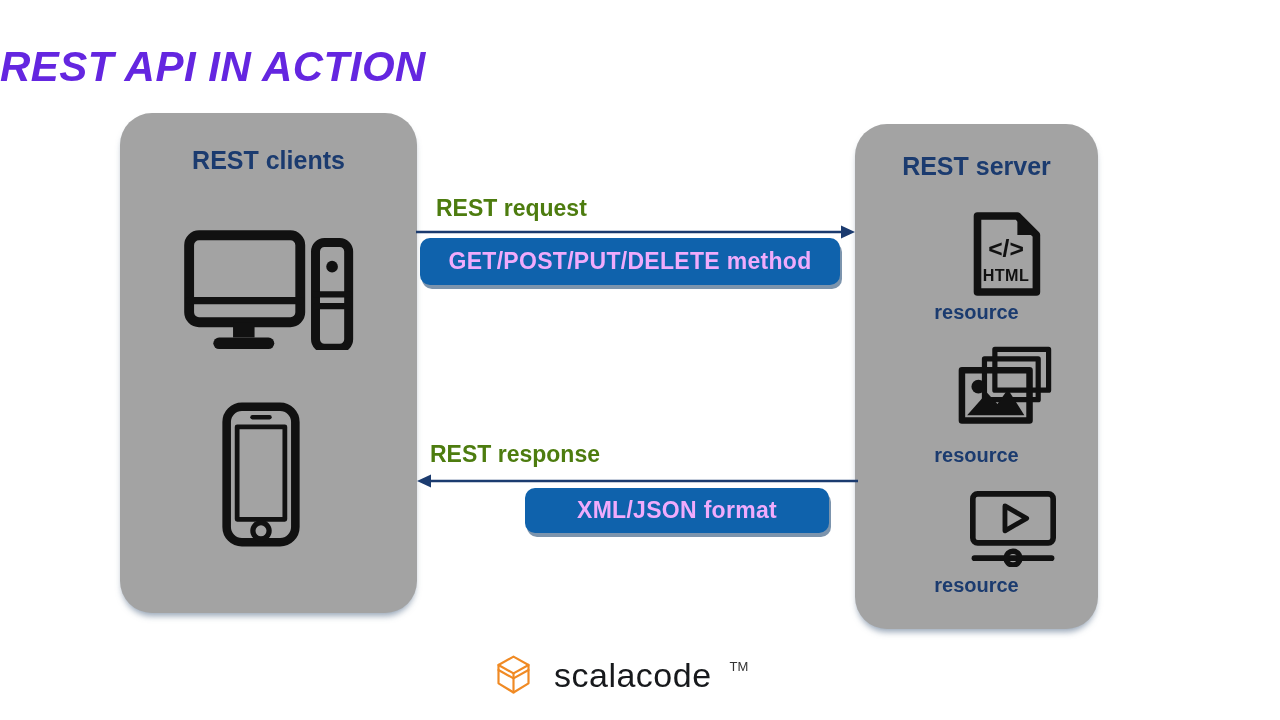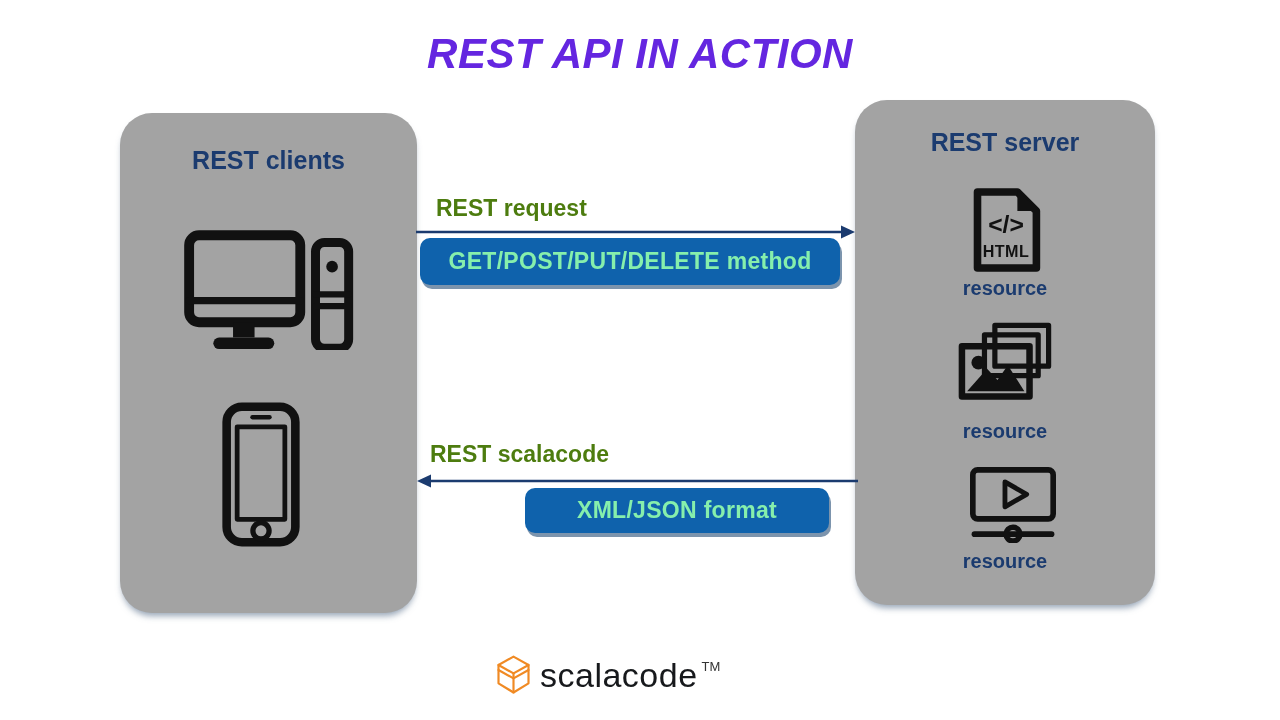--- a/index.html
+++ b/index.html
@@ -1,31 +1,31 @@
 <!DOCTYPE html>
 <html><head>
 <meta charset="utf-8">
 <style>
   * { margin:0; padding:0; box-sizing:border-box; }
   html,body { background:#ffffff; }
   body { font-family:"Liberation Sans", sans-serif; }
   .stage { position:relative; width:1280px; height:720px; background:#ffffff; overflow:hidden; }
 
   .title {
-    position:absolute; top:30px; left:0; width:100%;
-    text-align:center; font-size:42px; font-weight:bold; font-style:italic;
+    position:absolute; top:43px; left:0; width:100%;
+    font-size:42px; font-weight:bold; font-style:italic;
     color:#6426e0; letter-spacing:0.5px;
   }
 
   .panel {
     position:absolute; background:#a3a3a3; border-radius:32px;
     box-shadow:0 5px 6px -2px rgba(70,95,125,0.55);
   }
   .panel-left  { left:120px; top:113px; width:297px; height:500px; }
-  .panel-right { left:855px; top:100px; width:300px; height:505px; }
+  .panel-right { left:855px; top:124px; width:243px; height:505px; }
 
   .panel-title {
     position:absolute; left:0; width:100%; text-align:center;
     font-size:25px; font-weight:bold; color:#1b3b6f;
   }
   .panel-left  .panel-title { top:33px; }
   .panel-right .panel-title { top:28px; }
 
   .icon-abs { position:absolute; }
 
@@ -39,31 +39,31 @@
   }
   .flow-label.request  { left:436px; top:195px; }
   .flow-label.response { left:430px; top:441px; }
 
   .arrow-svg { position:absolute; overflow:visible; }
   .arrow-svg.request  { left:416px; top:223px; }
   .arrow-svg.response { left:412px; top:472px; }
 
   .flow-box {
     position:absolute; background:#0f62ac; border-radius:10px;
-    color:#86efac; font-size:23px; font-weight:bold;
+    color:#f0abfc; font-size:23px; font-weight:bold;
     display:flex; align-items:center; justify-content:center;
     box-shadow:2px 4px 0 rgba(16,60,105,0.55);
     letter-spacing:0.3px;
   }
   .flow-box.request  { left:420px; top:238px; width:420px; height:47px; }
   .flow-box.response { left:525px; top:488px; width:304px; height:45px; }
 
   .footer {
     position:absolute; left:495px; top:655px;
-    display:flex; align-items:center; gap:8px;
+    display:flex; align-items:center; gap:22px;
   }
   .brand-name {
     font-size:34px; font-weight:500; color:#17191c; letter-spacing:0.5px;
   }
   .trademark {
     font-size:13px; color:#333; align-self:flex-start; margin-top:4px; margin-left:-4px;
   }
 
   .ic { stroke:#111111; fill:none; stroke-linecap:round; stroke-linejoin:round; }
   .ic-fill { fill:#111111; stroke:none; }
@@ -127,21 +127,21 @@
     <div class="resource-label" style="top:450px;">resource</div>
   </div>
 
   <div class="flow-label request">REST request</div>
   <svg class="arrow-svg request" width="440" height="18">
     <line x1="0" y1="9" x2="428" y2="9" stroke="#1b3b6f" stroke-width="2.6"></line>
     <polygon points="425,2.5 439,9 425,15.5" fill="#1b3b6f"></polygon>
   </svg>
   <div class="flow-box request">GET/POST/PUT/DELETE method</div>
 
-  <div class="flow-label response">REST scalacode</div>
+  <div class="flow-label response">REST response</div>
   <svg class="arrow-svg response" width="446" height="18">
     <line x1="446" y1="9" x2="16" y2="9" stroke="#1b3b6f" stroke-width="2.6"></line>
     <polygon points="19,2.5 5,9 19,15.5" fill="#1b3b6f"></polygon>
   </svg>
   <div class="flow-box response">XML/JSON format</div>
 
   <div class="footer">
     <svg width="37" height="40" viewBox="0 0 44 48">
       <g fill="none" stroke="#f08a24" stroke-width="2.6" stroke-linejoin="round" stroke-linecap="round">
         <path d="M22,2 L40,12 V34 L22,45 L4,34 V12 Z"></path>

